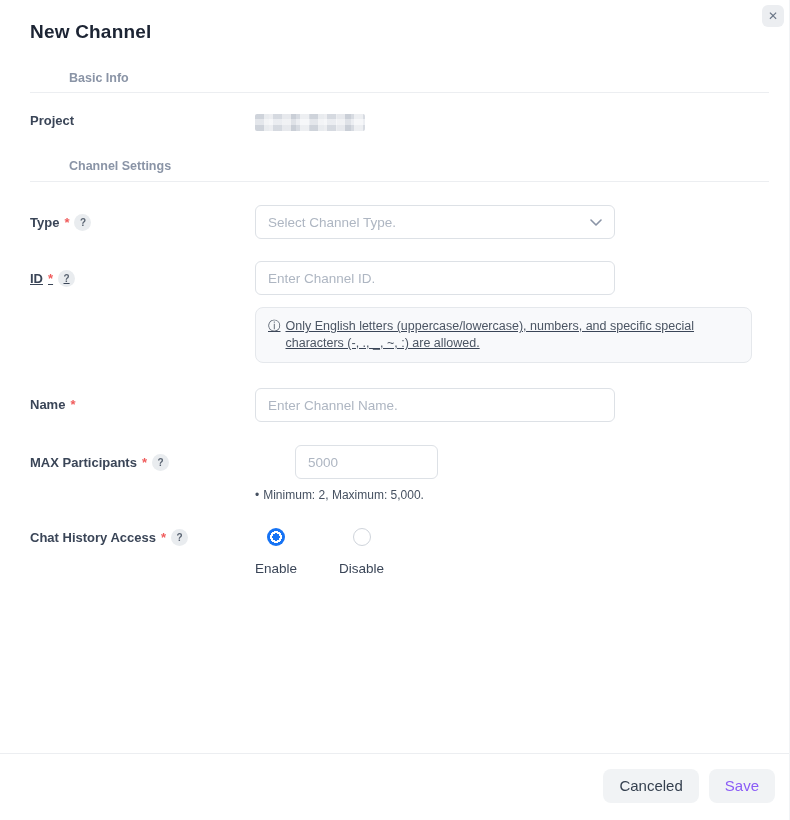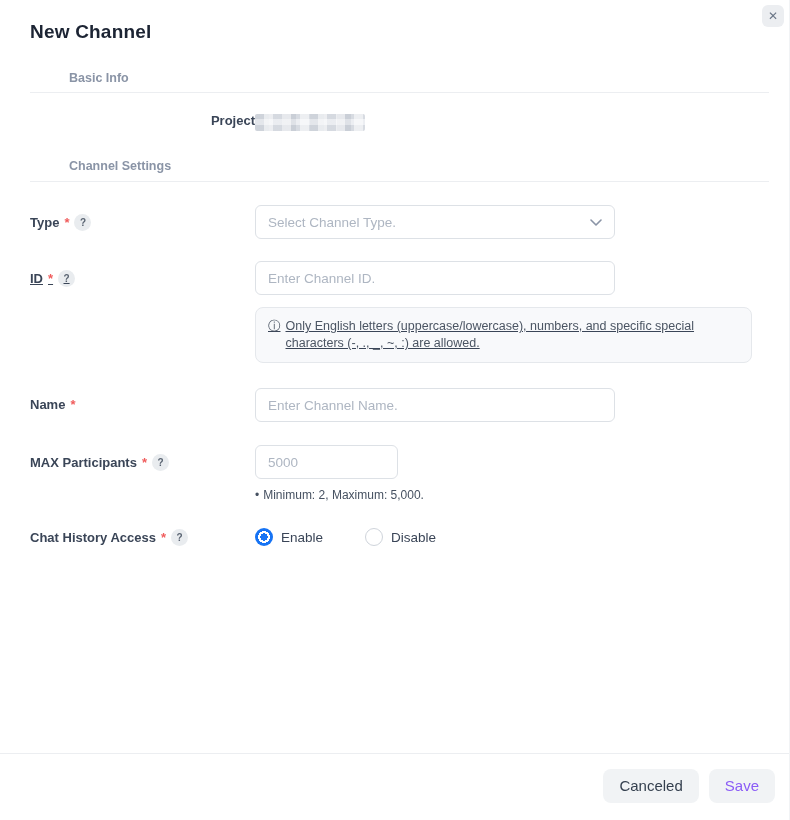--- a/index.html
+++ b/index.html
@@ -42,21 +42,21 @@
   .divider.settings { margin-top:7px; }
 
   .form-row { display:flex; align-items:flex-start; }
   .label-col {
     width:225px; flex:0 0 225px;
     display:flex; align-items:center; gap:5px;
     font-size:13px; font-weight:bold; color:#3a4557;
     padding-top:9px;
   }
   .row-project { margin-top:20px; }
-  .row-project .label-col { padding-top:0;justify-content:flex-end; }
+  .row-project .label-col { padding-top:0; }
   .row-type  { margin-top:23px; }
   .row-id    { margin-top:22px;text-decoration:underline; }
   .row-name  { margin-top:25px; }
   .row-max   { margin-top:23px; }
   .row-chat  { margin-top:23px; }
   .row-chat .label-col { padding-top:3px; }
 
   .required { color:#f05c5c; font-weight:bold; }
   .help-badge {
     display:inline-block; width:17px; height:17px;
@@ -85,21 +85,21 @@
     padding:0 12px;
     outline:none;
   }
   .text-input::placeholder { color:#aeb6c2; opacity:1; }
   .select-box {
     display:flex; align-items:center; justify-content:space-between;
     cursor:pointer;
     gap:35px;
   }
   .select-placeholder { color:#aeb6c2; }
-  .text-input.small { width:143px; color:#aeb6c2; }
+  .text-input.small { width:143px; color:#aeb6c2;margin-left:40px; }
 
   .info-box {
     margin-top:12px;
     width:497px; min-height:56px;
     background:#f8f9fb;
     border:1px solid #e5e8ec; border-radius:8px;
     padding:10px 14px 10px 12px;
     font-size:12.5px; line-height:17px; color:#4b5563;
     display:flex; gap:5px;
   }
@@ -107,22 +107,22 @@
 
   .note {
     margin-top:9px;
     font-size:12px; line-height:15px; color:#465161;
     display:flex; gap:4px; align-items:center;
   }
   .note .bullet { font-size:12px; color:#465161; }
 
   .radio-group { display:flex; gap:42px; padding-top:2px; }
   .radio {
-    display:flex; align-items:center; gap:8px;
-    cursor:pointer; font-size:13.5px; color:#3a4557;
+    display:flex; align-items:center; gap:15px;
+    cursor:pointer; font-size:13.5px; color:#3a4557;flex-direction:column;
   }
   .radio-dot {
     width:18px; height:18px; border-radius:50%;
     border:1px solid #cfd4db; background:#fff;
   }
   .radio.selected .radio-dot {
     border:none;
     background: radial-gradient(circle at center,
       #1673f4 0 3.6px, #ffffff 3.7px 5.7px, #1673f4 5.8px 100%);
   }

